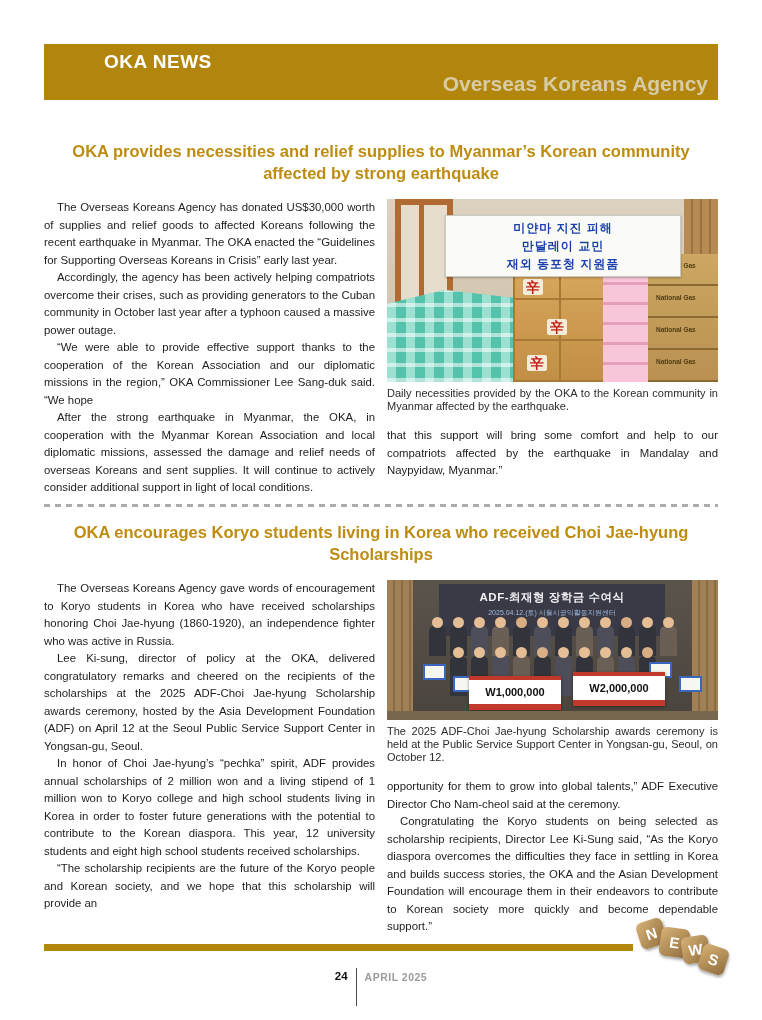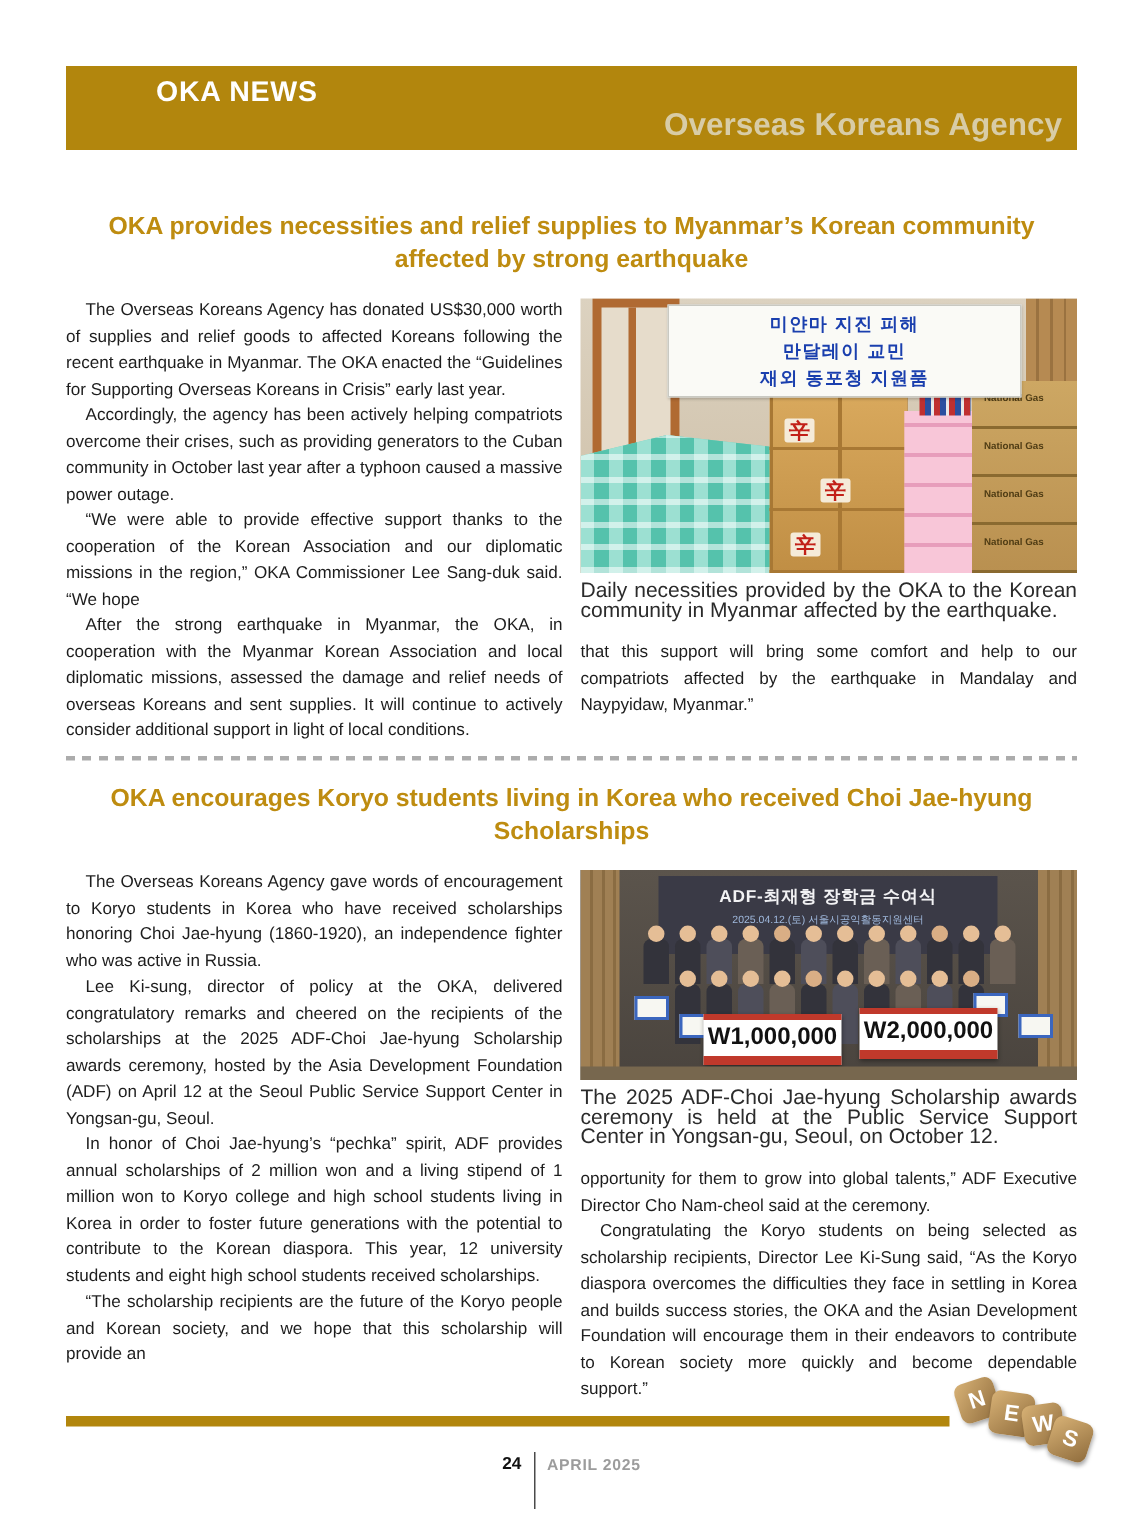--- a/index.html
+++ b/index.html
@@ -14,35 +14,35 @@
 
   
   .article { position:absolute; left:44px; width:674px; }
   .a1 { top:140px; }
   .a2 { top:521px; }
   .headline { color:#BE8C10; font-size:16.5px; font-weight:bold; text-align:center; line-height:22px; }
   .deck { font-family:"Liberation Serif", serif; font-size:13.5px; text-align:center; color:#141414; margin-top:6px; }
   .cols { display:grid; grid-template-columns:331px 331px; column-gap:12px; margin-top:15px; }
   .col p { font-size:11.4px; line-height:17.5px; text-align:justify; color:#1d1d1d; }
   .col p.ind { text-indent:13px; }
-  .caption { font-size:14px; line-height:13px; color:#2b2b2b; text-align:justify; margin-top:5px; }
+  .caption { font-size:11px; line-height:13px; color:#2b2b2b; text-align:justify; margin-top:5px; }
   .cont-block { margin-top:14px; }
 
   .divider { position:absolute; left:44px; top:504px; width:674px; height:3px;
              background:repeating-linear-gradient(90deg,#ACACAC 0 6px, transparent 6px 11px); }
 
   
   .photo1 { position:relative; width:331px; height:183px; overflow:hidden;
             background:linear-gradient(#DCD2C0,#CDBEA6); }
   .ph1-doorframe { position:absolute; left:8px; top:0; width:58px; height:112px;
                    border:6px solid #B06A32; background:#E6DCCB; }
   .ph1-doorframe::after { content:""; position:absolute; left:18px; top:0; bottom:0; width:5px; background:#B06A32; }
   .ph1-rightwall { position:absolute; right:0; top:0; width:34px; height:100px;
                    background:repeating-linear-gradient(90deg,#B68A52 0 7px,#9A7240 7px 9px); }
-  .ph1-banner { position:absolute; left:58px; top:4px; width:236px; height:62px; background:#FAFAF6;
+  .ph1-banner { position:absolute; left:58px; top:16px; width:236px; height:62px; background:#FAFAF6;
                 border:1px solid #C9C9C2; box-shadow:0 1px 2px rgba(0,0,0,.25);
                 display:flex; flex-direction:column; justify-content:center; align-items:center; }
   .ph1-banner div { color:#1A3FAE; font-weight:bold; font-size:12px; line-height:18px; letter-spacing:1px; }
   .ph1-water { position:absolute; left:0; bottom:0; width:128px; height:100px;
                clip-path:polygon(0 22%, 45% 8%, 100% 16%, 100% 100%, 0 100%);
                background:repeating-linear-gradient(0deg, rgba(255,255,255,.55) 0 4px, transparent 4px 15px),
                           repeating-linear-gradient(90deg, #9CE0D2 0 9px, #55C2AC 9px 19px), #76D0BD; }
   .ph1-noodles { position:absolute; left:126px; bottom:0; width:92px; height:125px;
                  background:repeating-linear-gradient(0deg, #A87834 0 2px, transparent 2px 41px),
                             repeating-linear-gradient(90deg, #A87834 0 2px, transparent 2px 46px),
@@ -78,21 +78,21 @@
   .pp::before { content:""; position:absolute; top:-9px; left:3px; width:11px; height:11px; border-radius:50%;
                 background:#E5BE96; }
   .pp:nth-child(3n) { background:#4E4E5A; } .pp:nth-child(4n) { background:#6A5F55; }
   .pp:nth-child(5n)::before { background:#D9AE85; }
   .ph2-row.front .pp { height:40px; }
   .cert { position:absolute; width:23px; height:16px; background:#F7F7F2; border:2px solid #3B66BE; }
   .cert.c1 { left:36px; top:84px; } .cert.c2 { left:66px; top:96px; } .cert.c3 { left:136px; top:96px; }
   .cert.c4 { left:232px; top:92px; } .cert.c5 { left:262px; top:82px; } .cert.c6 { left:292px; top:96px; }
   .check { position:absolute; background:#fff; border-top:4px solid #C0392B; border-bottom:6px solid #C0392B;
            box-shadow:0 1px 3px rgba(0,0,0,.4); display:flex; align-items:center; justify-content:center;
-           font-weight:bold; font-size:16px; color:#111; }
+           font-weight:bold; font-size:11px; color:#111; }
   .check.small { left:82px; top:96px; width:92px; height:34px; }
   .check.large { left:186px; top:92px; width:92px; height:34px; }
   .ph2-floor { position:absolute; left:0; right:0; bottom:0; height:9px; background:#77674E; }
 
   
   .footer-bar { position:absolute; left:44px; top:944px; width:589px; height:7px; background:#B2860D; }
   .news-logo { position:absolute; left:636px; top:916px; width:90px; height:72px; }
   .blk { position:absolute; width:27px; height:27px; border-radius:6px;
          background:linear-gradient(135deg,#D8B276,#8F6C3C); color:#fff; font-weight:bold; font-size:15px;
          display:flex; align-items:center; justify-content:center; box-shadow:1px 2px 3px rgba(0,0,0,.35); }

